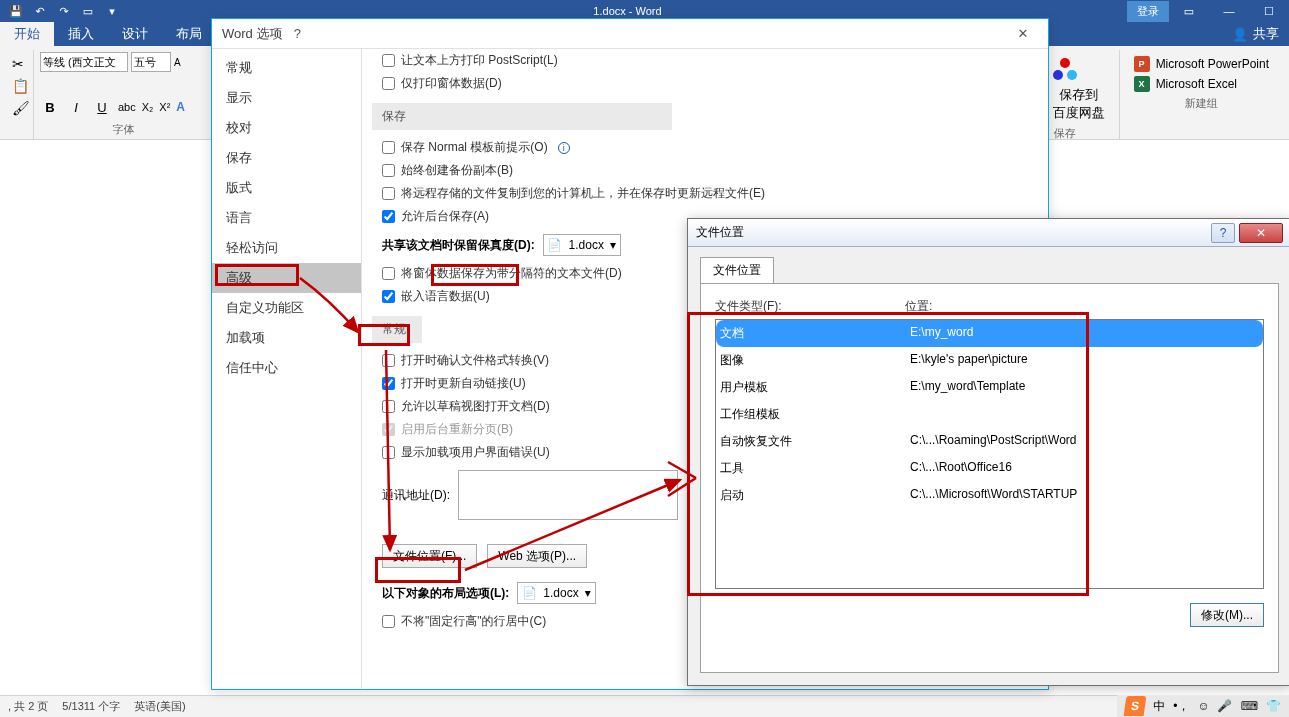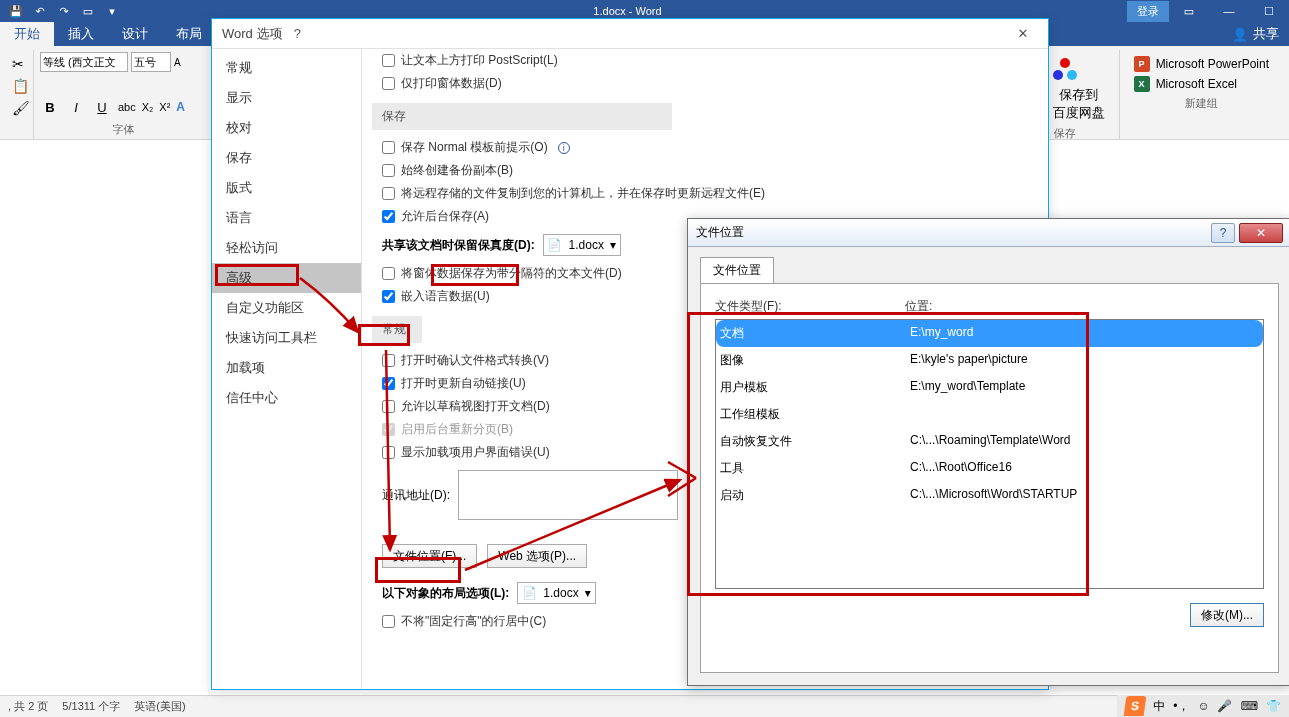--- a/index.html
+++ b/index.html
@@ -215,21 +215,20 @@
     <div class="options-nav" id="opt-nav">
         <div class="item">常规</div>
         <div class="item">显示</div>
         <div class="item">校对</div>
         <div class="item">保存</div>
         <div class="item">版式</div>
         <div class="item">语言</div>
         <div class="item">轻松访问</div>
         <div class="item selected">高级</div>
         <div class="item">自定义功能区</div>
-        <div class="item">快速访问工具栏</div>
         <div class="item">加载项</div>
         <div class="item">信任中心</div>
       </div>
     <div class="options-content">
       <div class="chk-row">
           <input type="checkbox" style="">
           <span>让文本上方打印 PostScript(L)</span>
         </div>
       <div class="chk-row">
           <input type="checkbox" style="">
@@ -350,21 +349,21 @@
           <div class="row">
             <div class="c1">用户模板</div>
             <div>E:\my_word\Template</div>
           </div>
           <div class="row">
             <div class="c1">工作组模板</div>
             <div></div>
           </div>
           <div class="row">
             <div class="c1">自动恢复文件</div>
-            <div>C:\...\Roaming\Template\Word</div>
+            <div>C:\...\Roaming\PostScript\Word</div>
           </div>
           <div class="row">
             <div class="c1">工具</div>
             <div>C:\...\Root\Office16</div>
           </div>
           <div class="row">
             <div class="c1">启动</div>
             <div>C:\...\Microsoft\Word\STARTUP</div>
           </div>
         </div>

